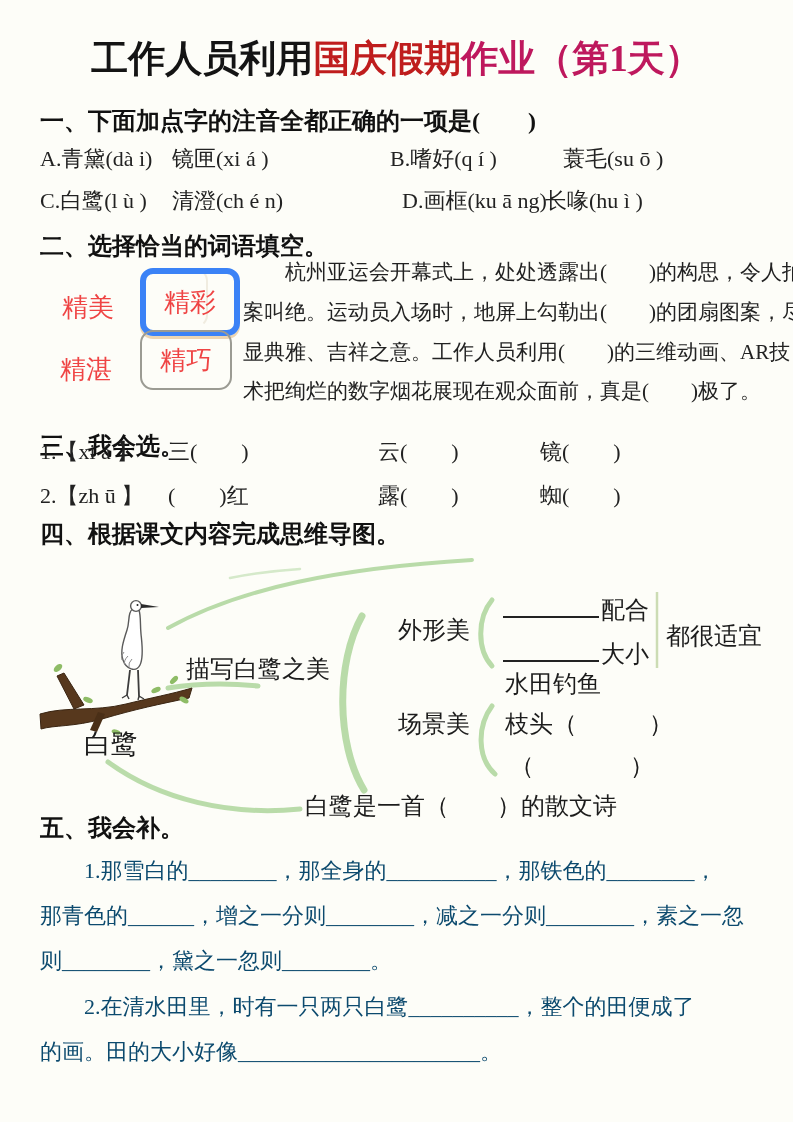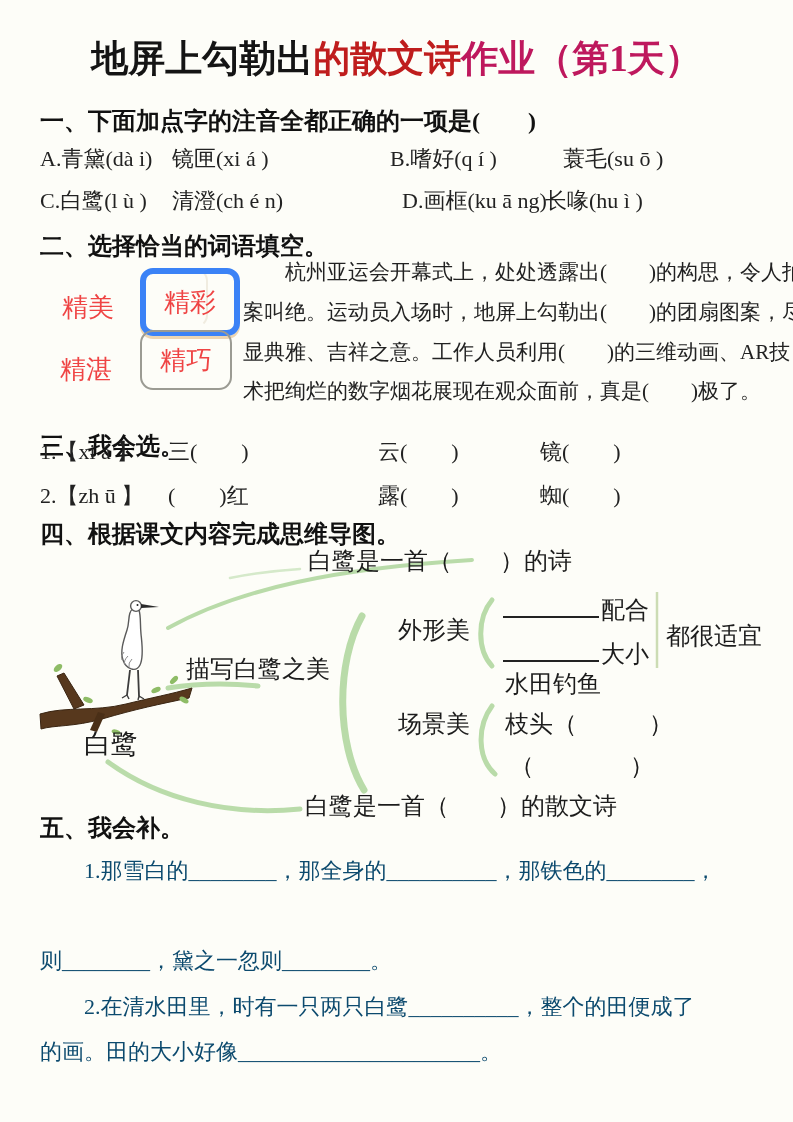--- a/index.html
+++ b/index.html
@@ -42,21 +42,21 @@
   }
   .fill-line{font-size:22px;color:#0c4a6e;}
   svg{display:block;}
 </style>
 </head>
 <body>
 
 <div class="page">
 
   <div class="abs title">
-    <span class="t-black">地屏上勾勒出</span><span class="t-red">的散文诗</span><span class="t-green">作业（第1天）</span>
+    <span class="t-black">工作人员利用</span><span class="t-red">国庆假期</span><span class="t-green">作业（第1天）</span>
   </div>
 
   <div class="abs heading" style="left:40px;top:105px;">一、下面加点字的注音全都正确的一项是(　　)</div>
   <div class="abs body-text" style="left:40px;top:144px;">A.青黛(dà i)</div>
   <div class="abs body-text" style="left:172px;top:144px;">镜匣(xi á )</div>
   <div class="abs body-text" style="left:390px;top:144px;">B.嗜好(q í )</div>
   <div class="abs body-text" style="left:563px;top:144px;">蓑毛(su ō )</div>
   <div class="abs body-text" style="left:40px;top:186px;">C.白鹭(l ù )</div>
   <div class="abs body-text" style="left:172px;top:186px;">清澄(ch é n)</div>
   <div class="abs body-text" style="left:402px;top:186px;">D.画框(ku ā ng)</div>
@@ -125,21 +125,20 @@
       <path d="M92,74 L89,99 M100,74 L101,100" stroke="#3c3c3c" stroke-width="1.8" fill="none"></path>
       <path d="M89,99 l-5,3 M101,100 l5,3 M89,99 l2,4 M101,100 l-1,4" stroke="#3c3c3c" stroke-width="1.4" fill="none"></path>
       <path d="M96,12 C 89,16 92,26 89,34 C 85,46 82,56 85,64 C 88,73 98,77 102,69 C 106,61 104,48 103,38 C 102,28 103,20 101,14 Z" fill="#ffffff" stroke="#5a5a5a" stroke-width="1.4"></path>
       <circle cx="98" cy="10" r="5.4" fill="#ffffff" stroke="#5a5a5a" stroke-width="1.4"></circle>
       <path d="M103,8 L121,11 L103,12 Z" fill="#2a2a2a"></path>
       <circle cx="99.5" cy="9" r="1" fill="#222"></circle>
       <path d="M86,56 q-4,4 -2,8 M90,60 q-5,5 -3,9 M94,63 q-4,4 -3,8" stroke="#8a8a8a" stroke-width="1" fill="none"></path>
     </g>
   </svg>
 
-  <div class="abs mind-text" style="left:308px;top:545px;">白鹭是一首（　　）的诗</div>
   <div class="abs mind-text" style="left:84px;top:726px;font-size:27px;">白鹭</div>
   <div class="abs mind-text" style="left:186px;top:653px;">描写白鹭之美</div>
 
   <div class="abs mind-text" style="left:398px;top:614px;">外形美</div>
   <div class="abs mind-text" style="left:503px;top:594px;">
     <span class="blank-line"></span><span>配合</span>
   </div>
   <div class="abs mind-text" style="left:503px;top:638px;">
     <span class="blank-line"></span><span>大小</span>
   </div>
@@ -147,17 +146,18 @@
 
   <div class="abs mind-text" style="left:505px;top:668px;">水田钓鱼</div>
   <div class="abs mind-text" style="left:398px;top:708px;">场景美</div>
   <div class="abs mind-text" style="left:505px;top:708px;">枝头（　　　）</div>
   <div class="abs mind-text" style="left:510px;top:750px;">（　　　　）</div>
 
   <div class="abs mind-text" style="left:305px;top:790px;">白鹭是一首（　　）的散文诗</div>
 
   <div class="abs heading" style="left:40px;top:812px;">五、我会补。</div>
   <div class="abs fill-line" style="left:40px;top:856px;">　　1.那雪白的________，那全身的__________，那铁色的________，</div>
+  <div class="abs fill-line" style="left:40px;top:901px;">那青色的______，增之一分则________，减之一分则________，素之一忽</div>
   <div class="abs fill-line" style="left:40px;top:946px;">则________，黛之一忽则________。</div>
   <div class="abs fill-line" style="left:40px;top:992px;">　　2.在清水田里，时有一只两只白鹭__________，整个的田便成了</div>
   <div class="abs fill-line" style="left:40px;top:1037px;">的画。田的大小好像______________________。</div>
 
 </div>
 
 </body></html>

